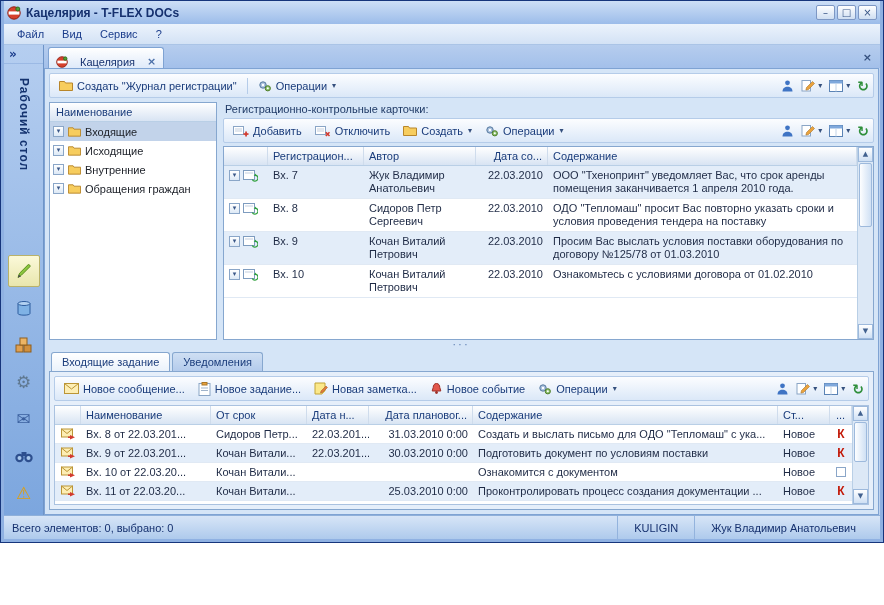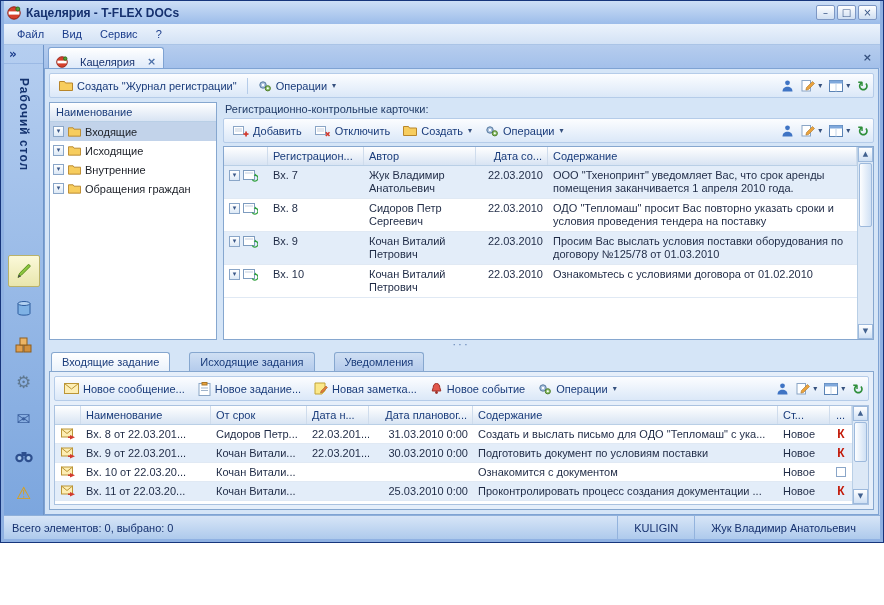--- a/index.html
+++ b/index.html
@@ -54,21 +54,21 @@
 .c-icon{flex:0 0 44px;display:flex;gap:3px;align-items:flex-start;padding-top:4px}
 .c-reg{flex:0 0 96px}
 .c-auth{flex:0 0 112px}
 .c-date{flex:0 0 72px;text-align:right}
 .c-cont{flex:1;min-width:0}
 .vscroll{flex:0 0 16px;display:flex;flex-direction:column;background:#dce8f6;border-left:1px solid #b9cfe6}
 .sbtn{flex:0 0 15px;border:1px solid #9db9dc;background:linear-gradient(#ffffff,#cfe0f4);color:#41618f;font-size:7px;text-align:center;line-height:13px}
 .sthumb{flex:0 0 64px;margin:1px;border:1px solid #9db9dc;background:linear-gradient(90deg,#fdfeff,#cfe0f4);border-radius:2px}
 .sspace{flex:1}
 .splitter{flex:0 0 9px;display:flex;align-items:center;justify-content:center;color:#4a6ea8;font-size:9px;letter-spacing:3px}
-.tasks-tabs{flex:0 0 21px;display:flex;gap:19px;align-items:flex-end;padding:0 2px}
+.tasks-tabs{flex:0 0 21px;display:flex;gap:2px;align-items:flex-end;padding:0 2px}
 .task-tab{padding:3px 10px;background:linear-gradient(#cfdff3,#b4cbec);border:1px solid #86a7cf;border-bottom:none;border-radius:3px 3px 0 0;color:#1a3c7b;white-space:nowrap}
 .task-tab.active{background:linear-gradient(#ffffff,#eaf2fb)}
 .tasks-panel{flex:1;border:1px solid #86a7cf;background:#e6effa;padding:4px;display:flex;flex-direction:column;min-height:0}
 .tasks-body{flex:1;display:flex;min-height:0;background:#fff;border:1px solid #aac2e0;margin-top:4px}
 .tasks-table .trow{height:19px;flex:0 0 19px}
 .tasks-rows .trow:nth-child(even){background:#e3edf9}
 .tasks-table .cell{white-space:nowrap;overflow:hidden;padding:2px 5px;line-height:14px}
 .t-icon{flex:0 0 26px;display:flex;align-items:center;justify-content:center;padding:0}
 .t-name{flex:0 0 130px}
 .t-from{flex:0 0 96px}
@@ -436,21 +436,20 @@
             </div>
           </div>
         </div>
 
         <div class="splitter glyph">
             <span>···</span>
           </div>
 
         <div class="tasks-tabs">
           <span class="task-tab active">Входящие задание</span>
-          <span class="task-tab">Исходящие задания</span>
           <span class="task-tab">Уведомления</span>
         </div>
 
         <div class="tasks-panel">
           <div class="toolbar">
             <span class="tbtn">
               <span>
                   <svg width="15" height="11" viewBox="0 0 15 11">
                     <rect x=".5" y=".5" width="14" height="10" fill="#fdeeb4" stroke="#bb9536"></rect>
                     <path d="M.5.5l7 5.5 7-5.5" fill="none" stroke="#bb9536"></path>

